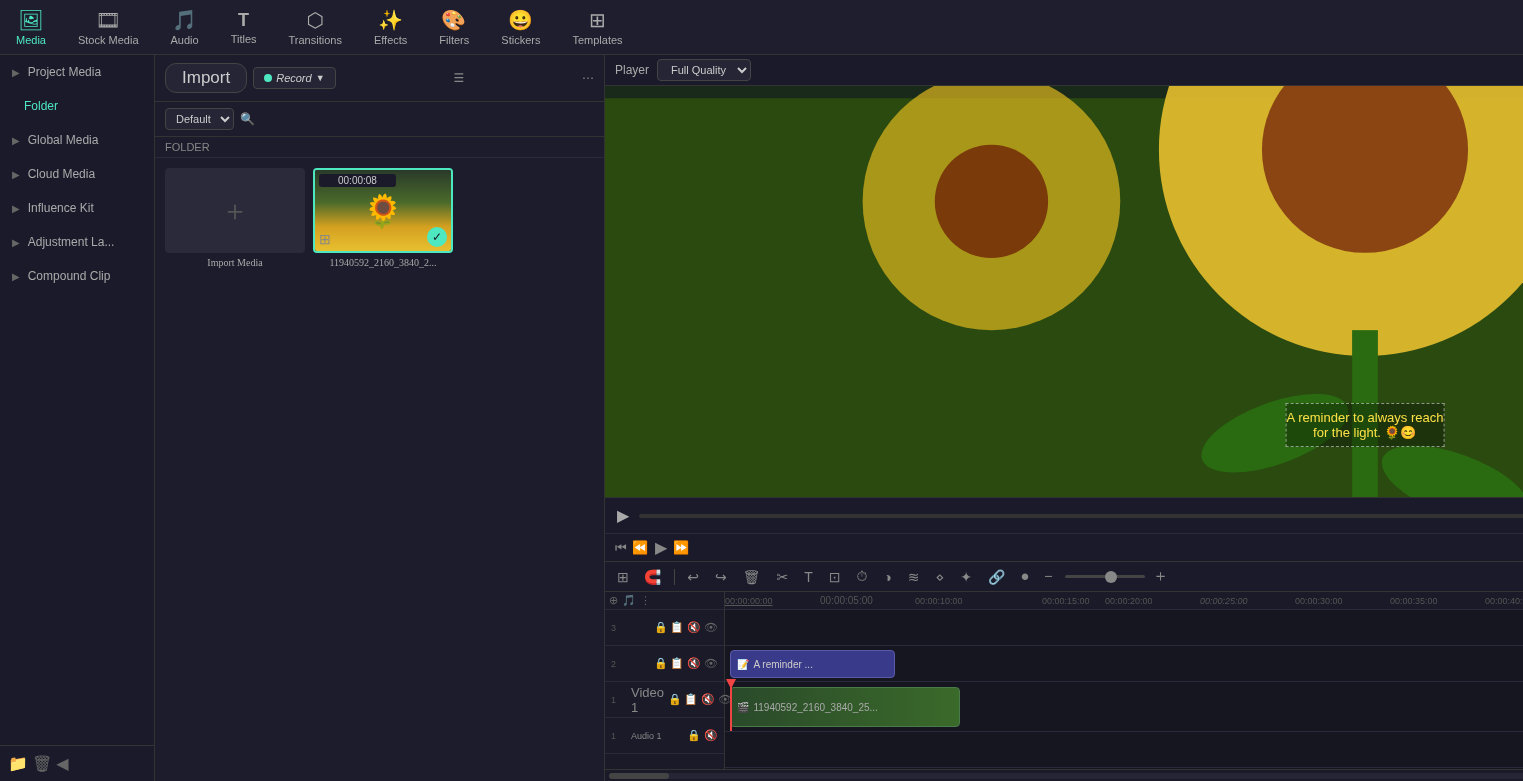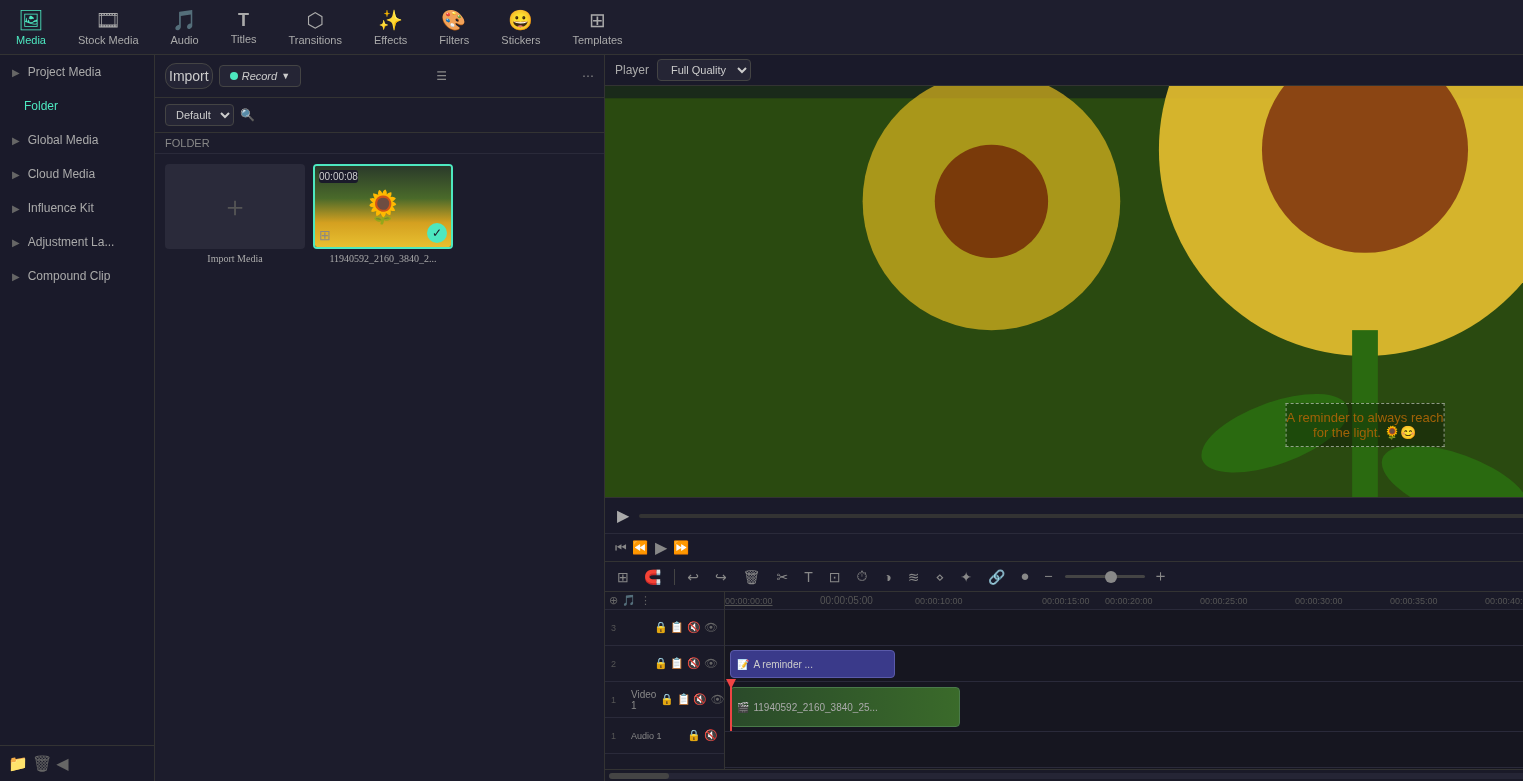--- a/index.html
+++ b/index.html
@@ -157,21 +157,21 @@
       border: 2px solid transparent;
     }
     .media-thumb.selected { border-color: #4de8c0; }
     .media-thumb .plus-icon { font-size: 28px; color: #555; }
     .thumb-badge {
       position: absolute;
       top: 4px;
       left: 4px;
       background: #1a1a2a;
       border-radius: 3px;
-      padding: 1px 0;
+      padding: 1px 19px;
       font-size: 10px;
       color: #ccc;
     }
     .thumb-check {
       position: absolute;
       bottom: 4px;
       right: 4px;
       width: 20px;
       height: 20px;
       background: #4de8c0;
@@ -459,21 +459,21 @@
     </div>
     <div class="sidebar-bottom-icons">
       <span title="Add folder">📁</span>
       <span title="Delete">🗑</span>
       <span title="Collapse">◀</span>
     </div>
   </div>
 
   <div class="media-panel">
     <div class="media-panel-header">
-      <button style="display:flex;align-items:center;gap:4px;background:#252535;border:1px solid #444;color:#ccc;border-radius:11px;padding:4px 3px;font-size:14px;cursor:pointer;">Import</button>
+      <button style="display:flex;align-items:center;gap:4px;background:#252535;border:1px solid #444;color:#ccc;border-radius:11px;padding:4px 16px;font-size:17px;cursor:pointer;">Import</button>
       <button class="record-btn" style="display:flex;align-items:center;gap:4px;background:#252535;border:1px solid #444;color:#ccc;border-radius:4px;padding:4px 10px;font-size:11px;cursor:pointer;">
         <span class="record-dot"></span>
         <span>Record</span>
         <span style="font-size:9px;">▼</span>
       </button>
       <span class="filter-icon" style="margin-left:auto;">☰</span>
       <span class="more-icon">⋯</span>
     </div>
     <div class="search-bar">
       <select class="sort-dropdown">
@@ -535,21 +535,21 @@
         <ellipse cx="330" cy="230" rx="30" ry="12" fill="#2a6a10" transform="rotate(20,330,230)"></ellipse>
 
         <circle cx="150" cy="120" r="50" fill="#e0b820" opacity="0.7"></circle>
         <circle cx="150" cy="120" r="22" fill="#7a3a0a"></circle>
         <circle cx="440" cy="140" r="45" fill="#d4a820" opacity="0.6"></circle>
         <circle cx="440" cy="140" r="20" fill="#7a3a0a"></circle>
 
         <rect y="250" width="590" height="60" fill="#1a4a10"></rect>
       </svg>
 
-      <div class="text-overlay" style="position:absolute;bottom:50px;left:50%;transform:translateX(-50%);border:1px dashed rgba(255,255,255,0.5);background:rgba(0,0,0,0.3);padding:6px 0;color:#a16207;font-size:13px;text-align:center;">
+      <div class="text-overlay" style="position:absolute;bottom:50px;left:50%;transform:translateX(-50%);border:1px dashed rgba(255,255,255,0.5);background:rgba(0,0,0,0.3);padding:6px 0;color:#fde047;font-size:13px;text-align:center;">
         A reminder to always reach<br>for the light. 🌻😊
       </div>
     </div>
 
     <div class="player-controls">
       <button class="ctrl-btn">▶</button>
       <div class="progress-bar">
         <div class="progress-fill"></div>
       </div>
 
@@ -611,21 +611,21 @@
             <span class="track-num">2</span>
             <div class="track-icons">
               <span>🔒</span>
               <span>📋</span>
               <span>🔇</span>
               <span>👁</span>
             </div>
           </div>
           <div class="track-label-row">
             <span class="track-num">1</span>
-            <span style="font-size:10px;color:#888;">Video 1</span>
+            <span style="font-size:13px;color:#888;">Video 1</span>
             <div class="track-icons">
               <span>🔒</span>
               <span>📋</span>
               <span>🔇</span>
               <span>👁</span>
             </div>
           </div>
           <div class="track-label-row">
             <span class="track-num">1</span>
             <span style="font-size:9px;color:#888;">Audio 1</span>
@@ -638,21 +638,21 @@
 
         <div class="timeline-content">
 
           <div class="ruler-row" style="position:relative;height:18px;background:#1a1a28;border-bottom:1px solid #2a2a3a;overflow:hidden;">
             <div style="display:flex;width:1400px;height:100%;align-items:center;position:relative;">
               <span style="position:absolute;left:0;font-size:9px;color:#555;text-decoration:underline;">00:00:00:00</span>
               <span style="position:absolute;left:95px;font-size:10px;color:#555;">00:00:05:00</span>
               <span style="position:absolute;left:190px;font-size:9px;color:#555;">00:00:10:00</span>
               <span style="position:absolute;left:285px;font-size:9px;color:#555;margin-left:32px;">00:00:15:00</span>
               <span style="position:absolute;left:380px;font-size:9px;color:#555;">00:00:20:00</span>
-              <span style="position:absolute;left:475px;font-size:9px;color:#555;">00:00:25:00</span>
+              <span style="position:absolute;left:475px;font-size:9px;color:#555;font-style:italic;">00:00:25:00</span>
               <span style="position:absolute;left:570px;font-size:9px;color:#555;">00:00:30:00</span>
               <span style="position:absolute;left:665px;font-size:9px;color:#555;">00:00:35:00</span>
               <span style="position:absolute;left:760px;font-size:9px;color:#555;">00:00:40:00</span>
 
             </div>
           </div>
 
           <div class="track-row" style="position:relative;"></div>
 
           <div class="track-row" style="position:relative;">

